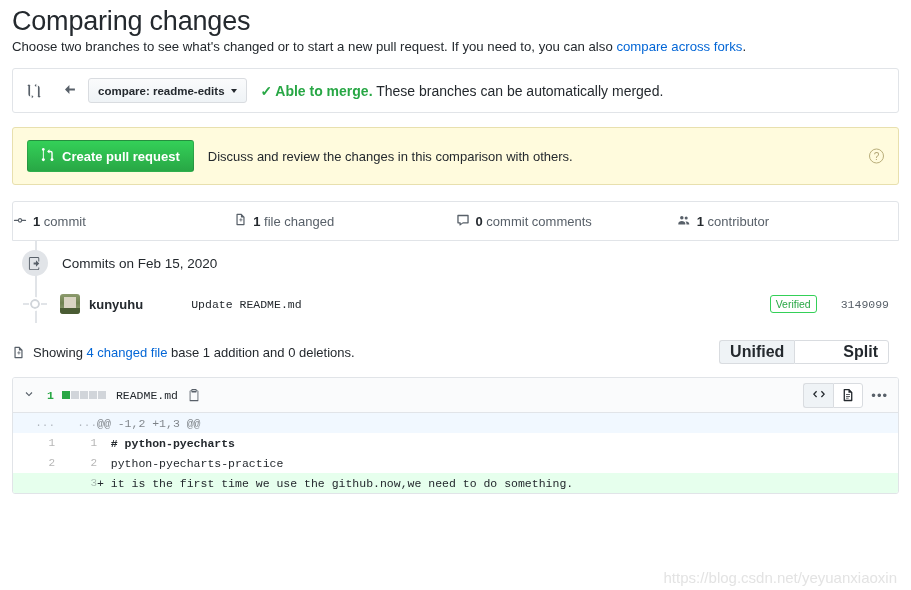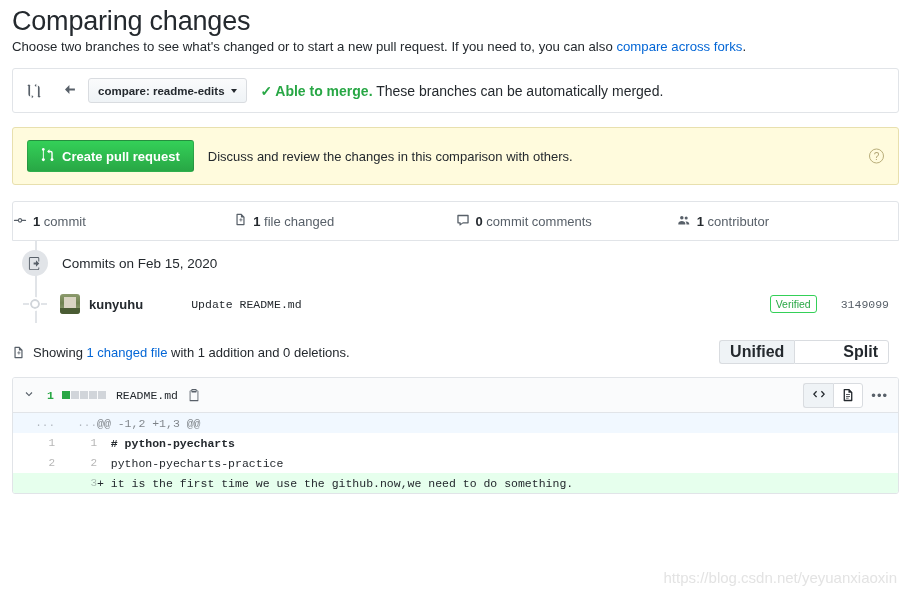--- a/index.html
+++ b/index.html
@@ -389,21 +389,21 @@
       </span>
     </div>
   </div>
 
   <div class="showing-row">
     <span style="color:#586069;display:inline-flex">
       <svg viewBox="0 0 16 16" width="13" height="13" fill="currentColor" aria-hidden="true">
         <path d="M3 1.75C3 1.336 3.336 1 3.75 1h5.19c.2 0 .39.08.53.22l3.31 3.31c.14.14.22.33.22.53v9.19c0 .414-.336.75-.75.75H3.75a.75.75 0 0 1-.75-.75V1.75zM4.5 2.5v11h7V5.5H9a.5.5 0 0 1-.5-.5V2.5h-4zM8 6.5h1v1.5h1.5v1H9v1.5H8V9H6.5V8H8V6.5z"></path>
       </svg>
     </span>
-    <span class="showing-text"><span>Showing </span><a class="link" href="#">1 changed file</a><span> with </span><span>1 addition</span><span> and </span><span>0 deletions</span><span>.</span></span>
+    <span class="showing-text"><span>Showing </span><a class="link" href="#">4 changed file</a><span> base </span><span>1 addition</span><span> and </span><span>0 deletions</span><span>.</span></span>
     <span class="toggle-group">
       <button class="toggle-btn first selected">Unified</button>
       <button class="toggle-btn last">Split</button>
     </span>
   </div>
 
   <div class="diff-file">
     <div class="diff-header">
       <span class="chev">
         <svg viewBox="0 0 16 16" width="12" height="12" fill="currentColor" aria-hidden="true">

